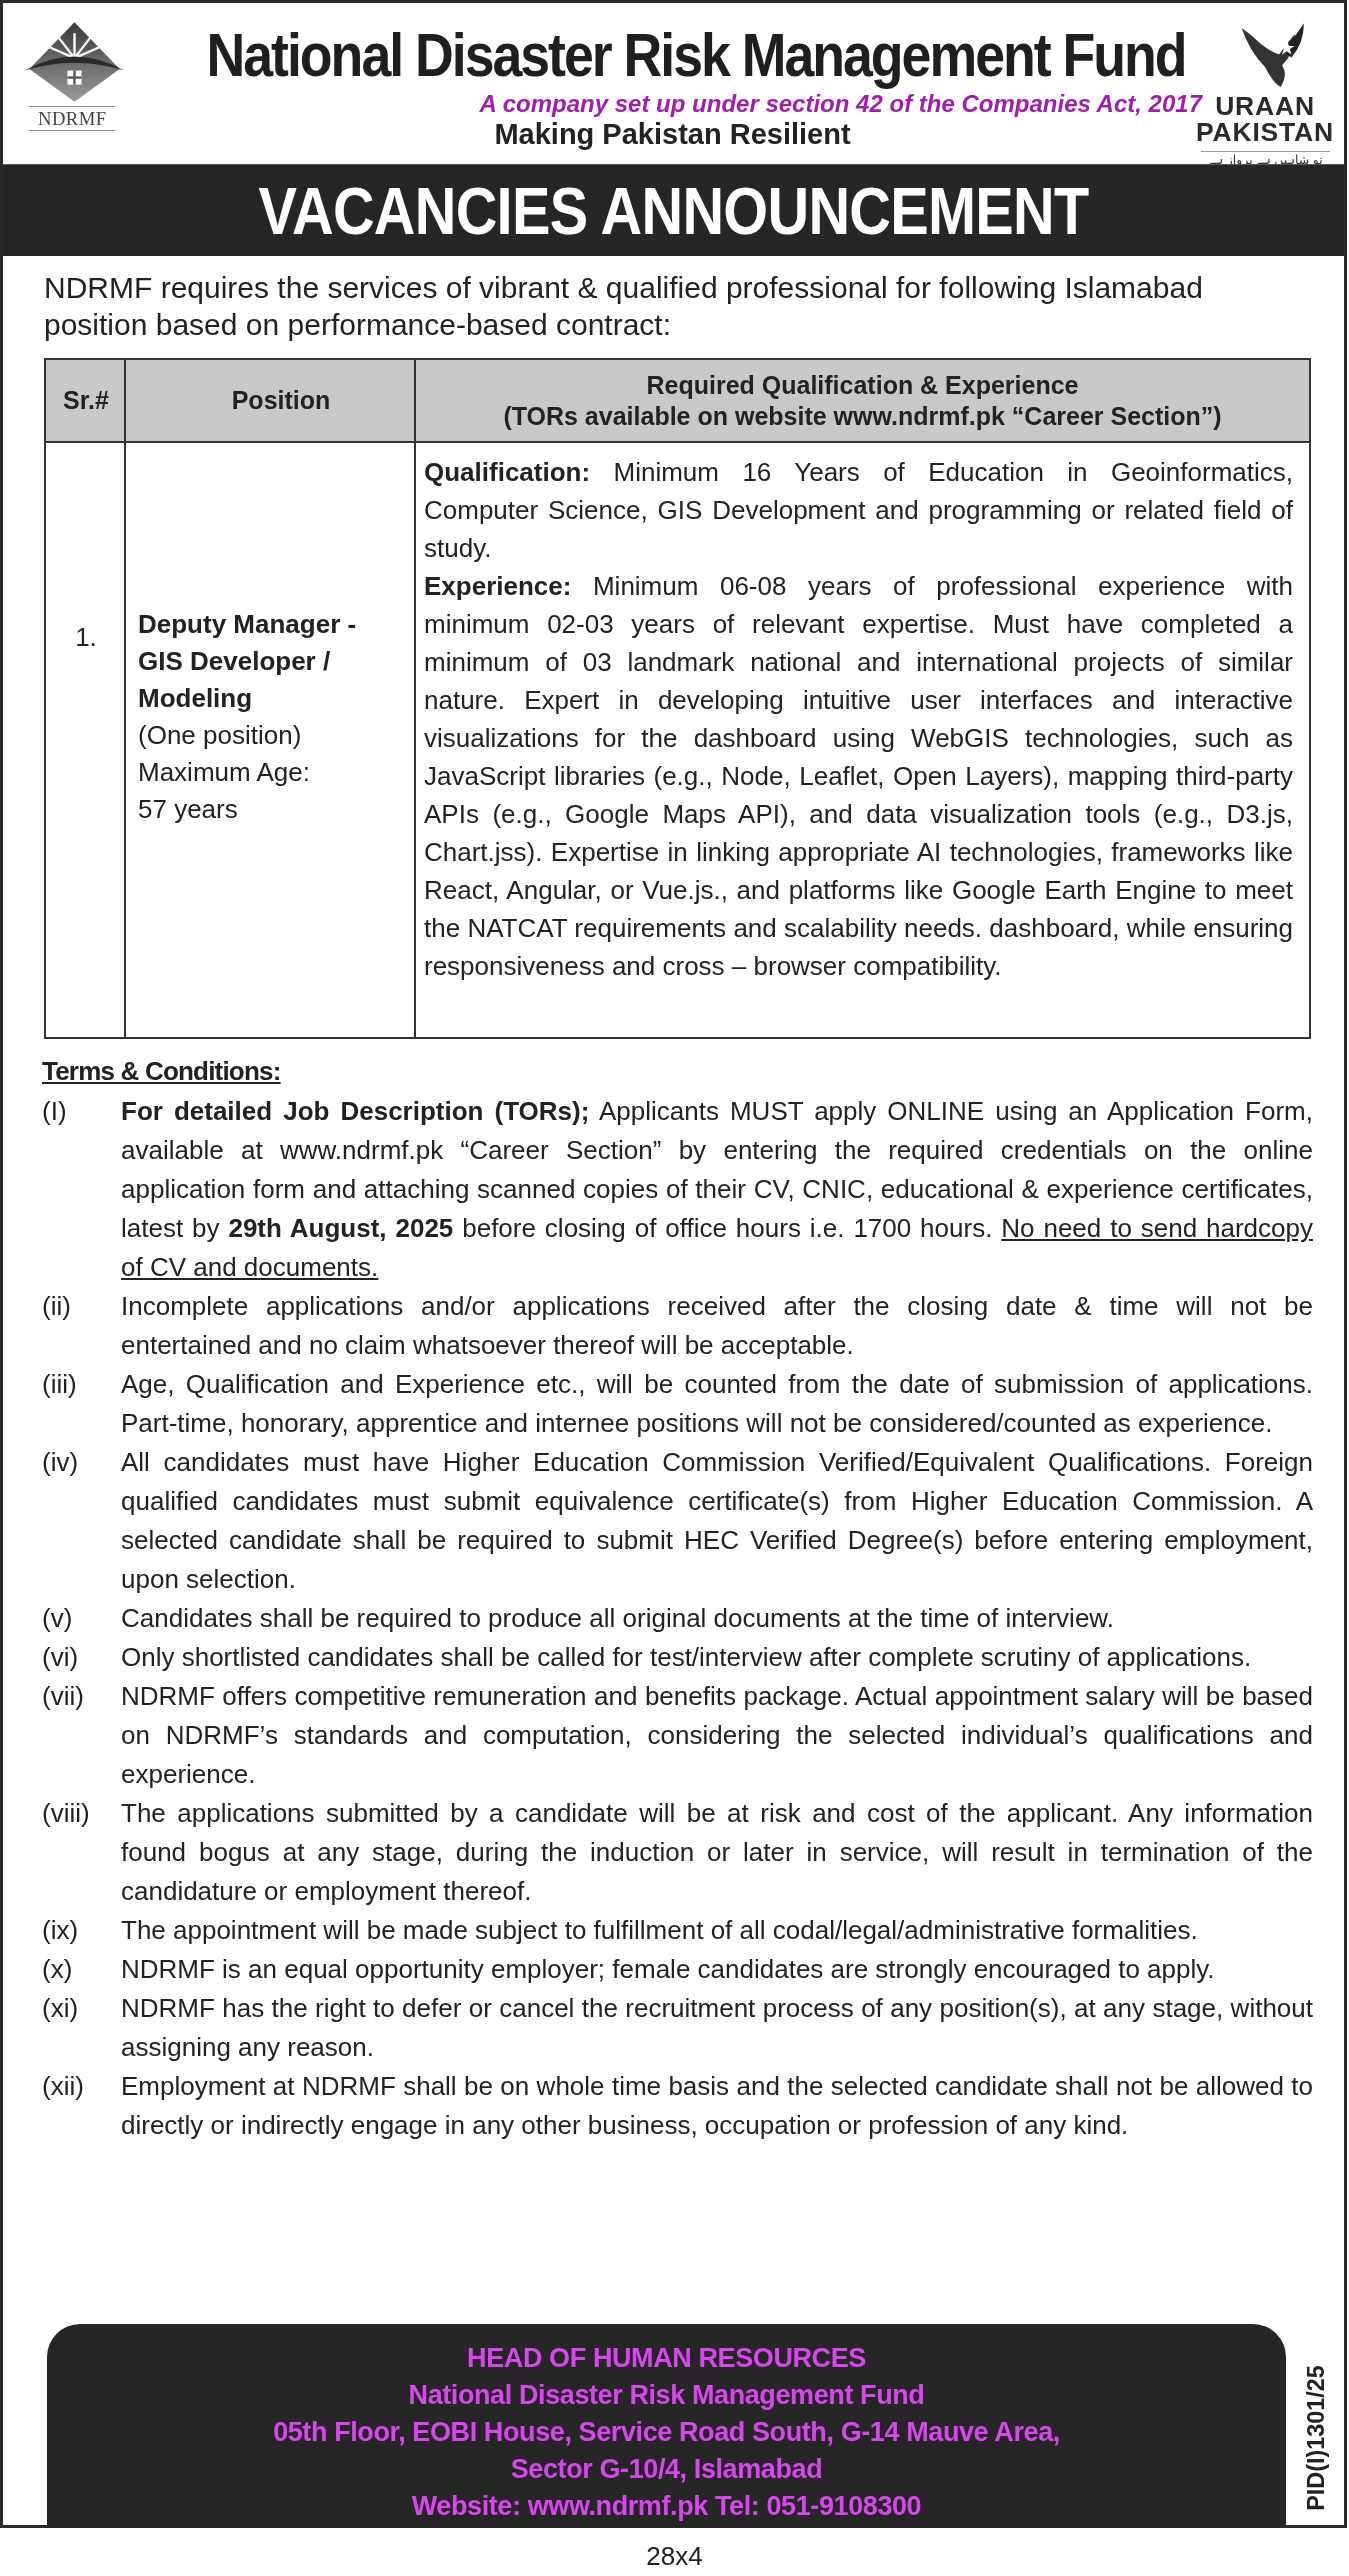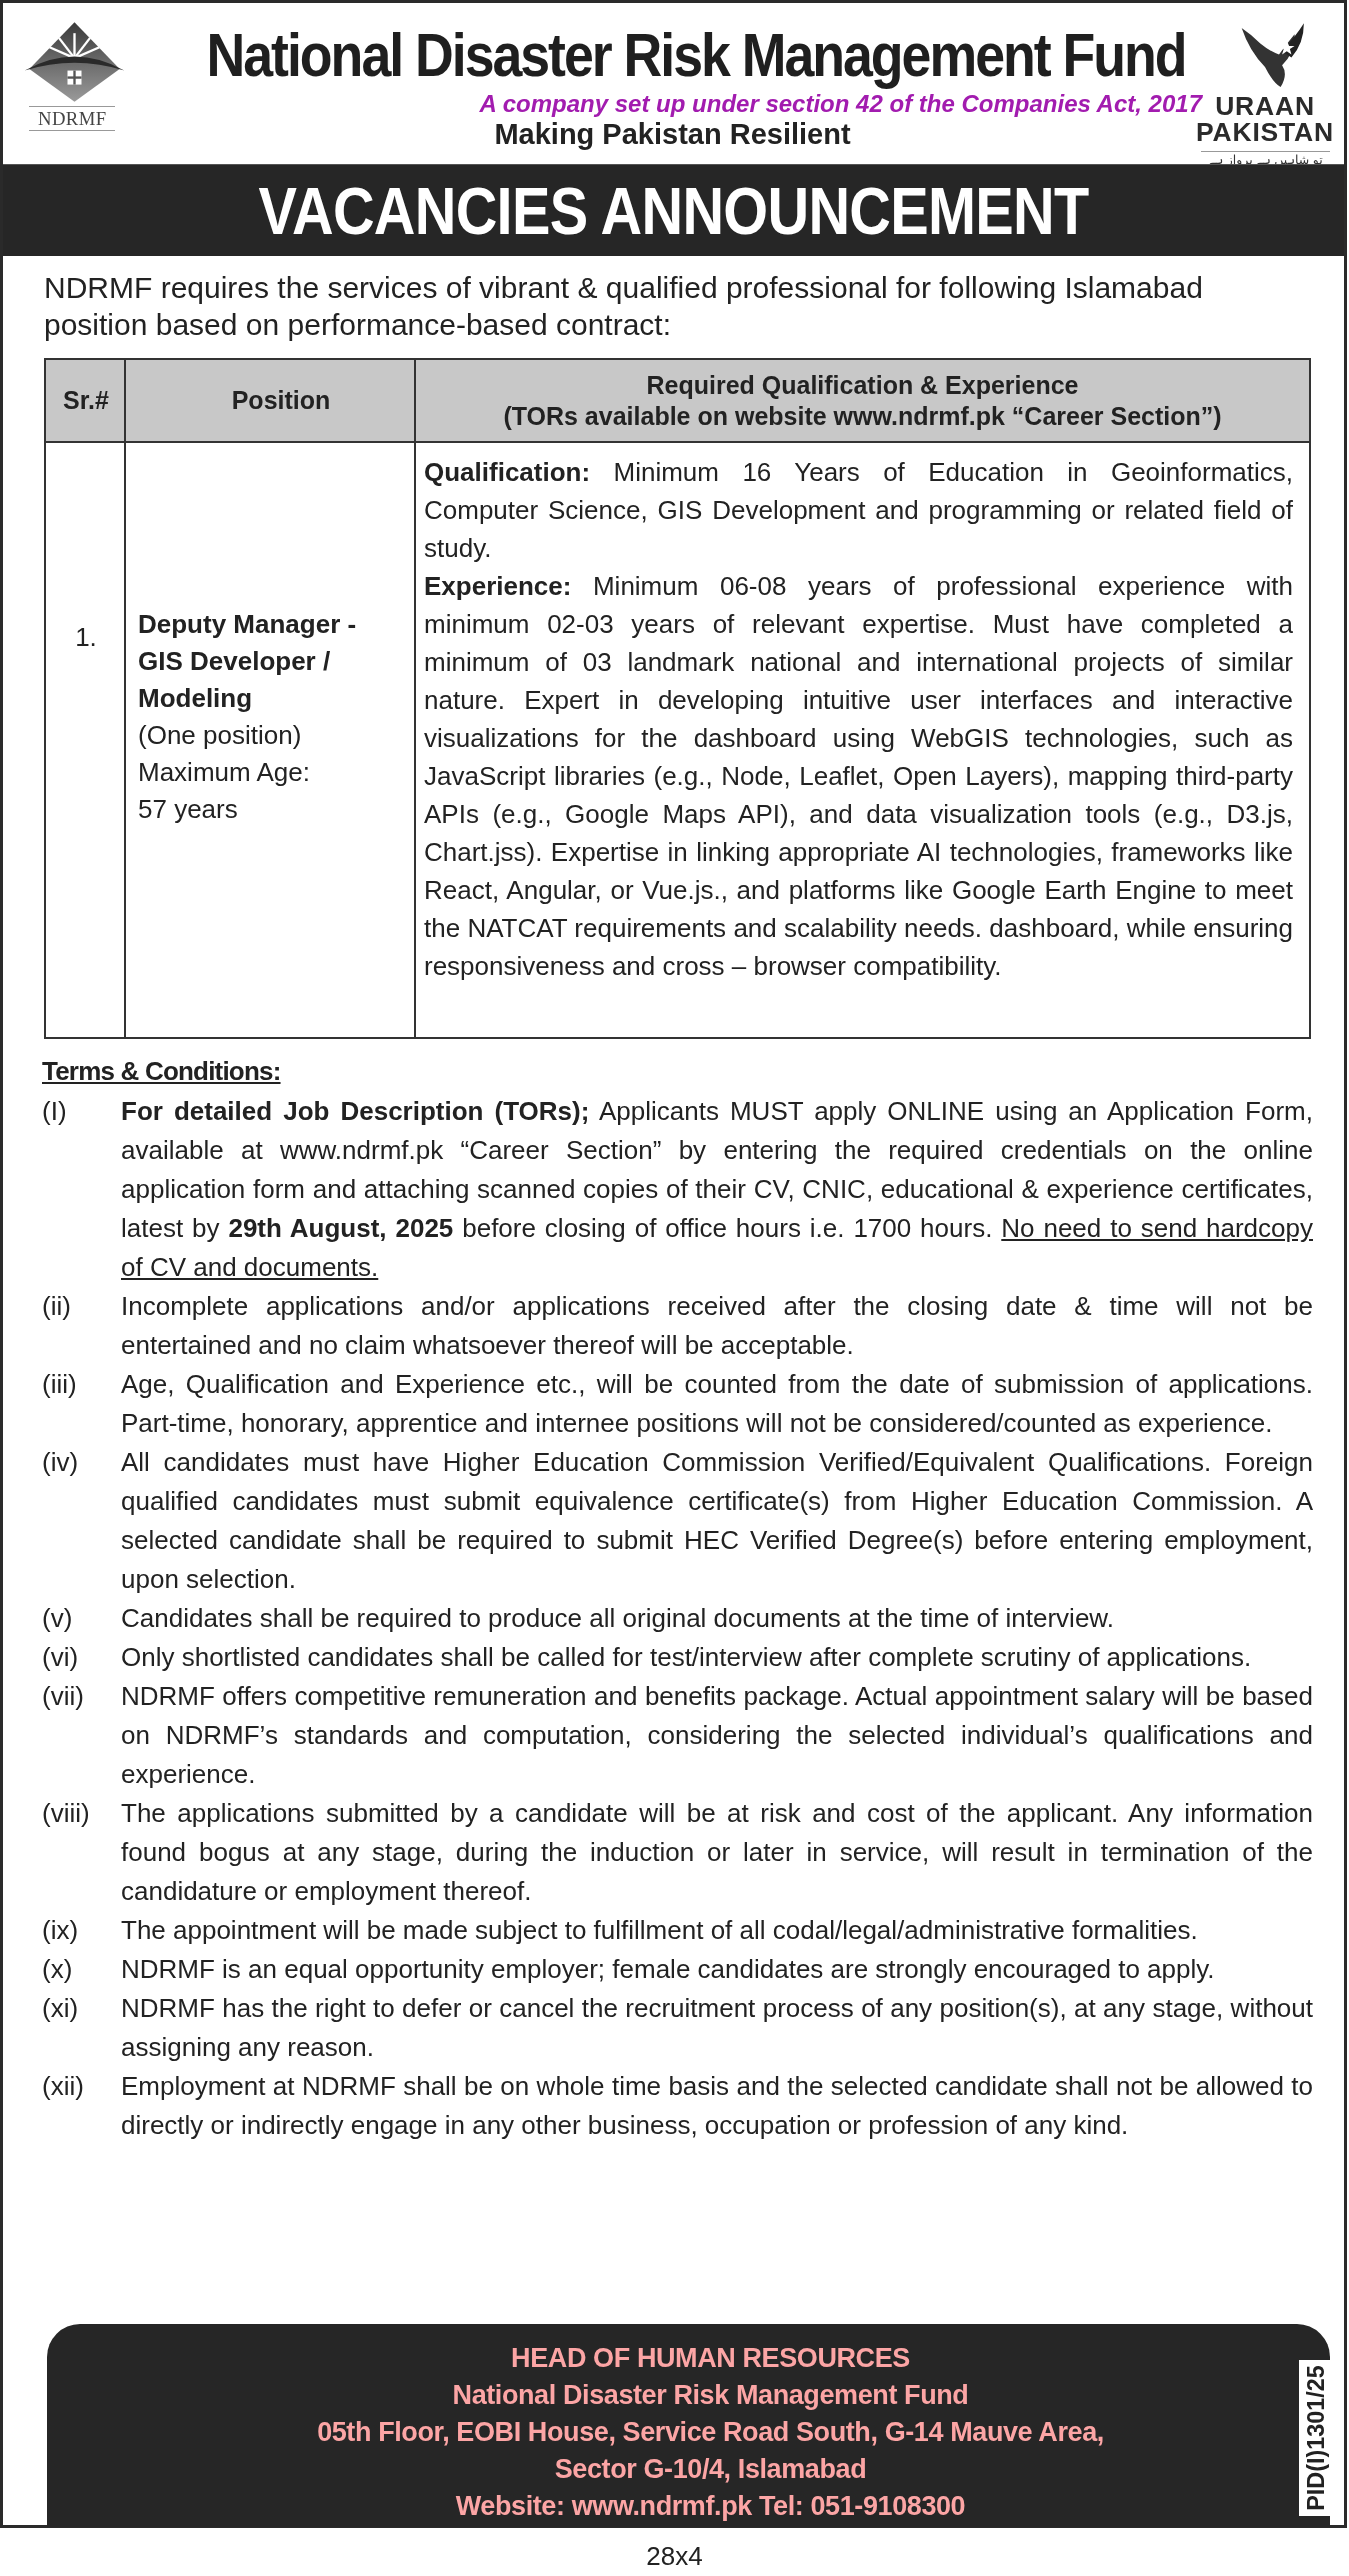--- a/index.html
+++ b/index.html
@@ -36,21 +36,21 @@
 
   
   .terms-title { position:absolute; left:39px; top:1053px; font-weight:bold; font-size:26px; text-decoration:underline; letter-spacing:-0.8px; }
   .terms { position:absolute; left:39px; top:1089px; width:1271px; font-size:26px; line-height:39px; color:#222; }
   .term { position:relative; padding-left:79px; text-align:justify; }
   .term-num { position:absolute; left:0; top:0; }
   .term b { font-weight:bold; }
   .term u { text-decoration:underline; }
 
   
-  .footbox { position:absolute; left:47px; top:2324px; width:1239px; height:203px; background:#262626; border-radius:33px 33px 0 0; color:#fca5a5; text-align:center;padding-left:44px; }
+  .footbox { position:absolute; left:47px; top:2324px; width:1239px; height:203px; background:#262626; border-radius:33px 33px 0 0; color:#d946ef; text-align:center; }
   .footbox div { font-weight:bold; font-size:27px; line-height:37px; letter-spacing:-0.4px; }
   .fb-1 { margin-top:15.6px; }
   .pid { position:absolute; left:1299px; top:2360px; width:156px; height:34px; transform-origin:left top; transform:rotate(-90deg) translate(-156px,0); font-weight:bold; font-size:23.4px; color:#222; text-align:center; line-height:34px; background:#fff; }
   .size-code { position:absolute; left:0; top:2541px; width:1349px; text-align:center; font-size:26px; color:#222; }
 </style>
 </head>
 <body>
 
 <div class="frame">
 

